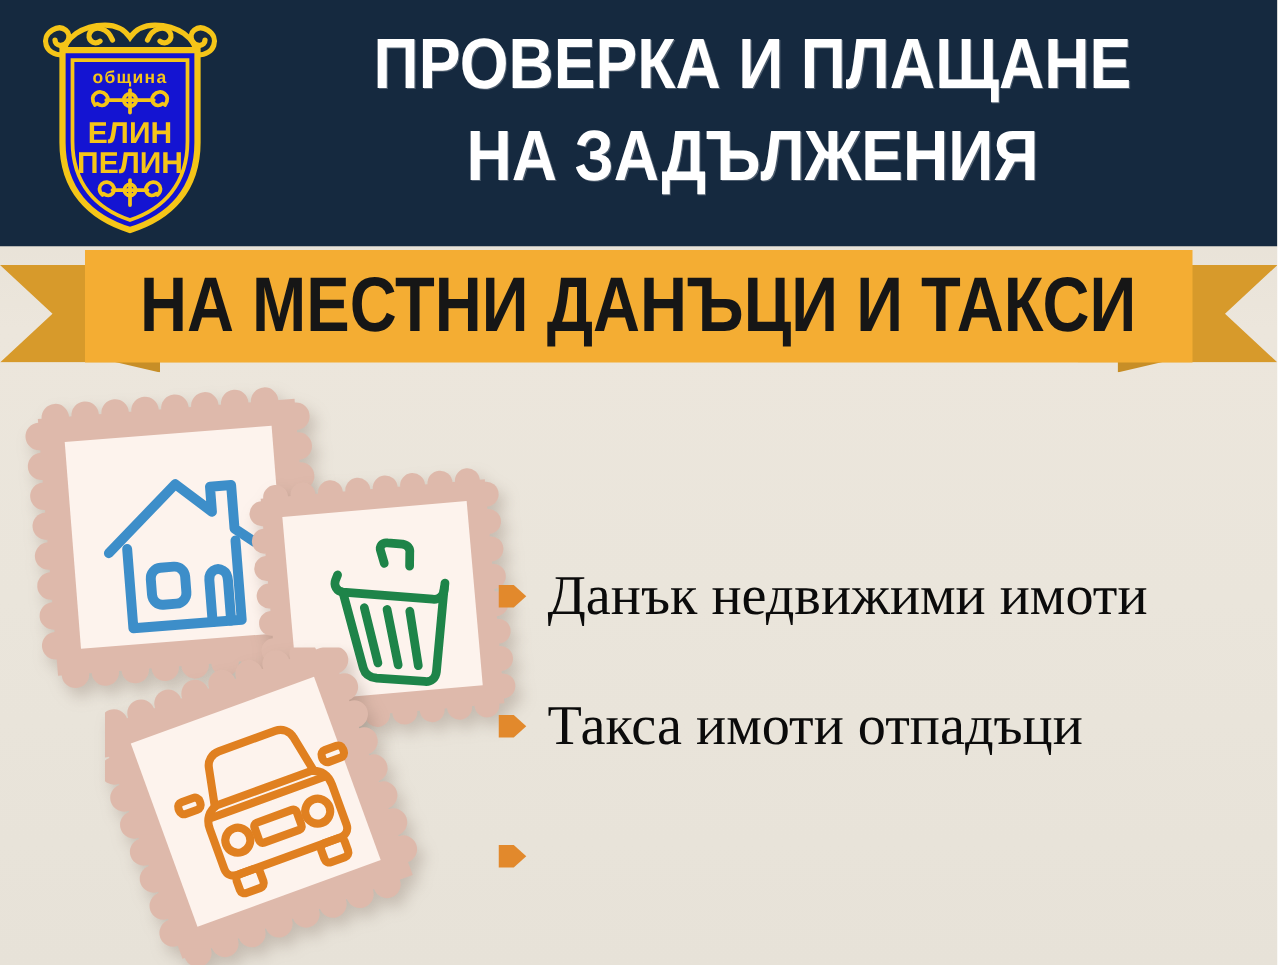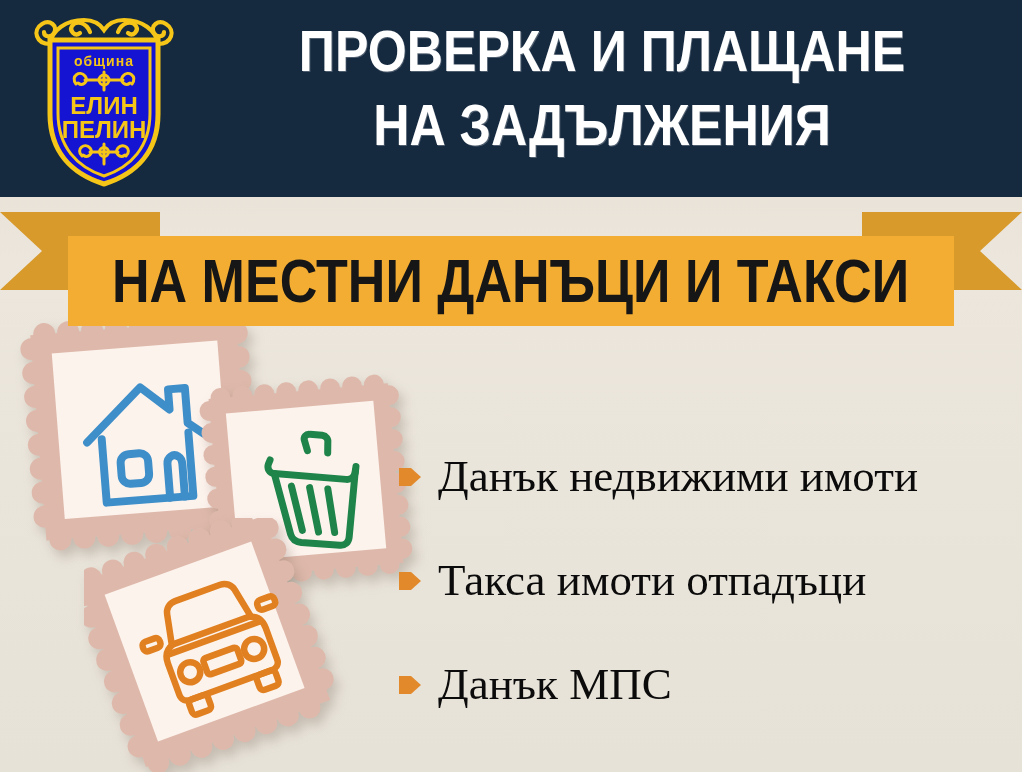--- a/index.html
+++ b/index.html
@@ -108,21 +108,20 @@
   .ribbon-main {
     position: absolute;
     left: 68px;
     top: 4px;
     width: 886px;
     height: 90px;
     background: #f4ad33;
     display: flex;
     align-items: center;
     justify-content: center;
-    margin-top: 36px;
   }
   .ribbon-text {
     color: #161616;
     font-family: "Liberation Sans Narrow", "Liberation Sans", sans-serif;
     font-weight: bold;
     font-size: 62px;
     line-height: 62px;
     white-space: nowrap;
     transform: scaleX(0.84);
     letter-spacing: 0px;
@@ -434,17 +433,16 @@
       </span>
       <span class="bullet-text">Такса имоти отпадъци</span>
     </div>
 
     <div class="bullet-row">
       <span class="bullet-mark">
         <svg viewBox="0 0 24 26" width="24" height="26" aria-hidden="true">
           <path d="M1 4 L13 4 L23 13 L13 22 L1 22 Z" fill="#e2892c"></path>
         </svg>
       </span>
-      <span class="bullet-text">Данък МПС</span>
     </div>
   </div>
 
 </div>
 
 </body></html>

